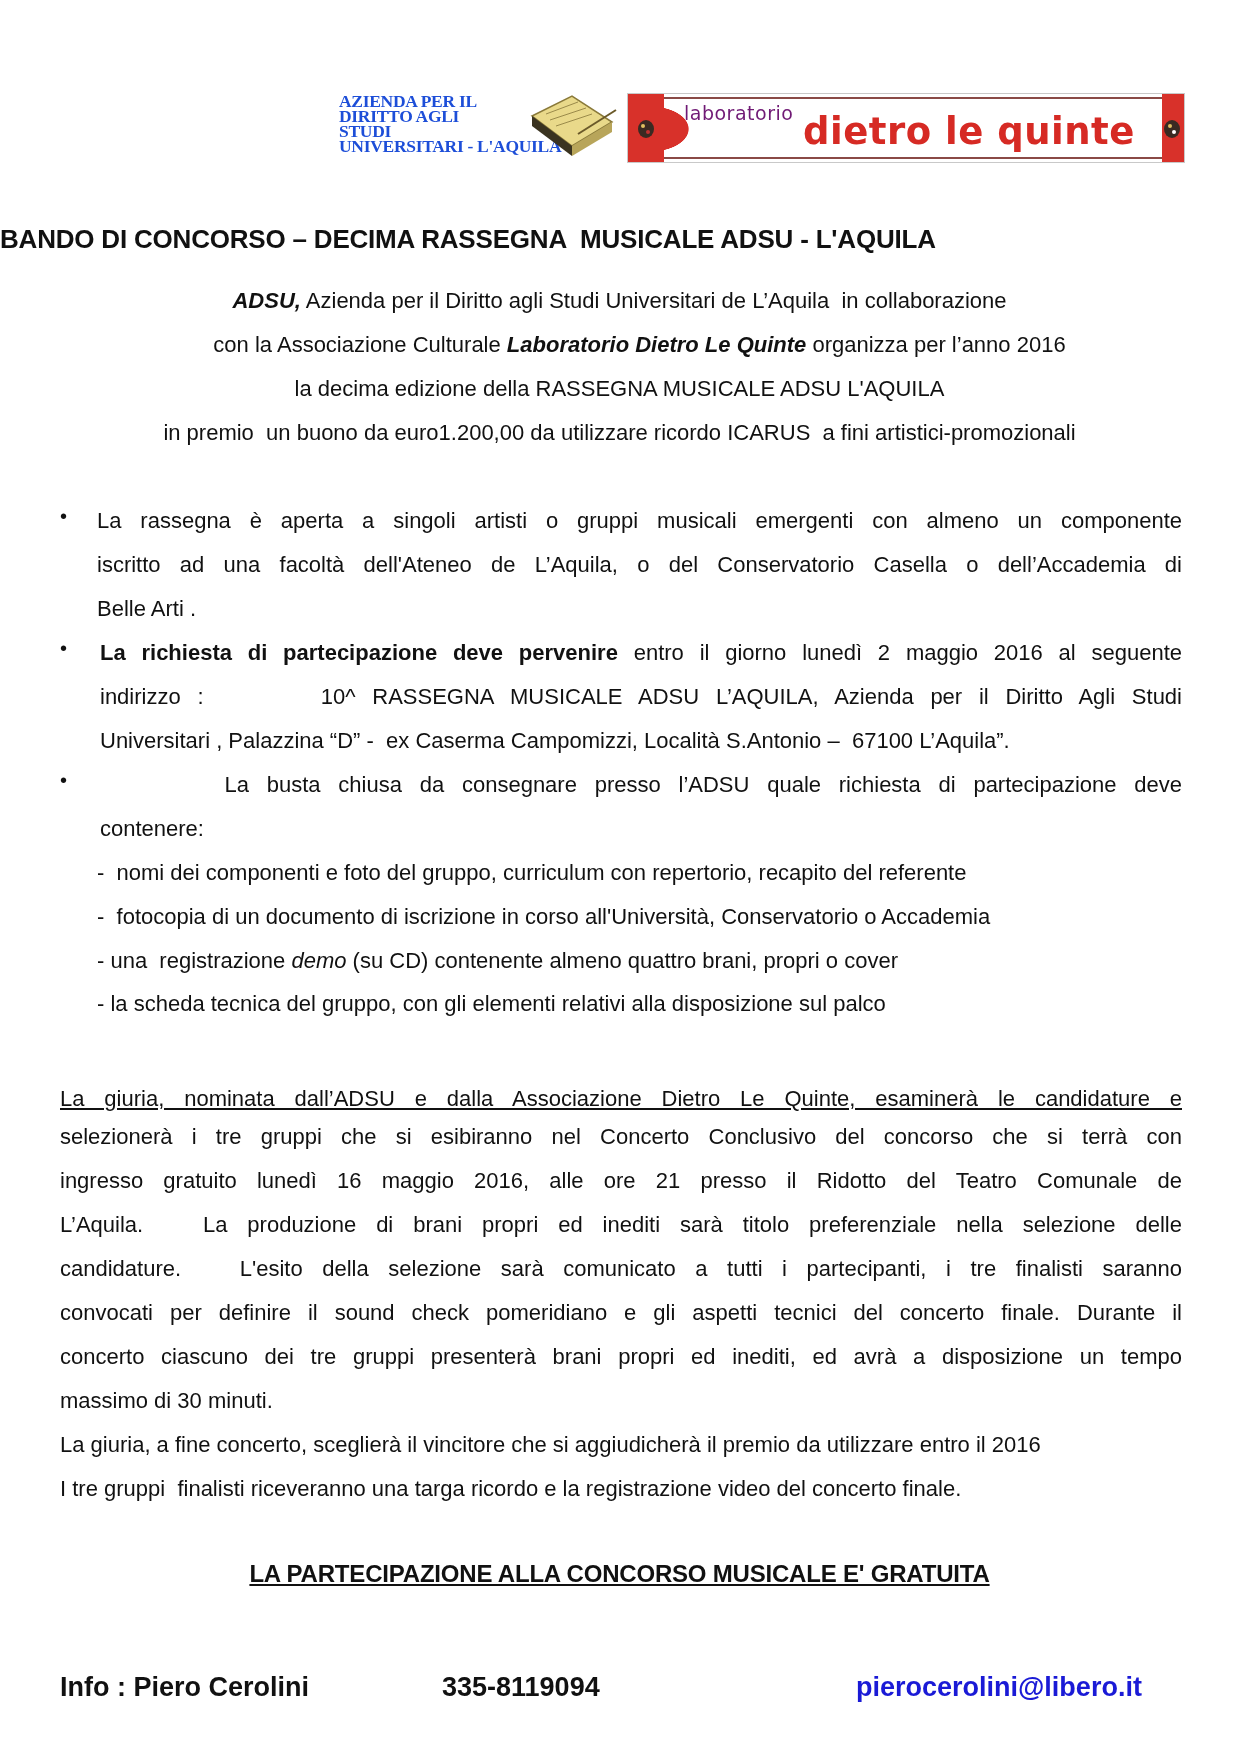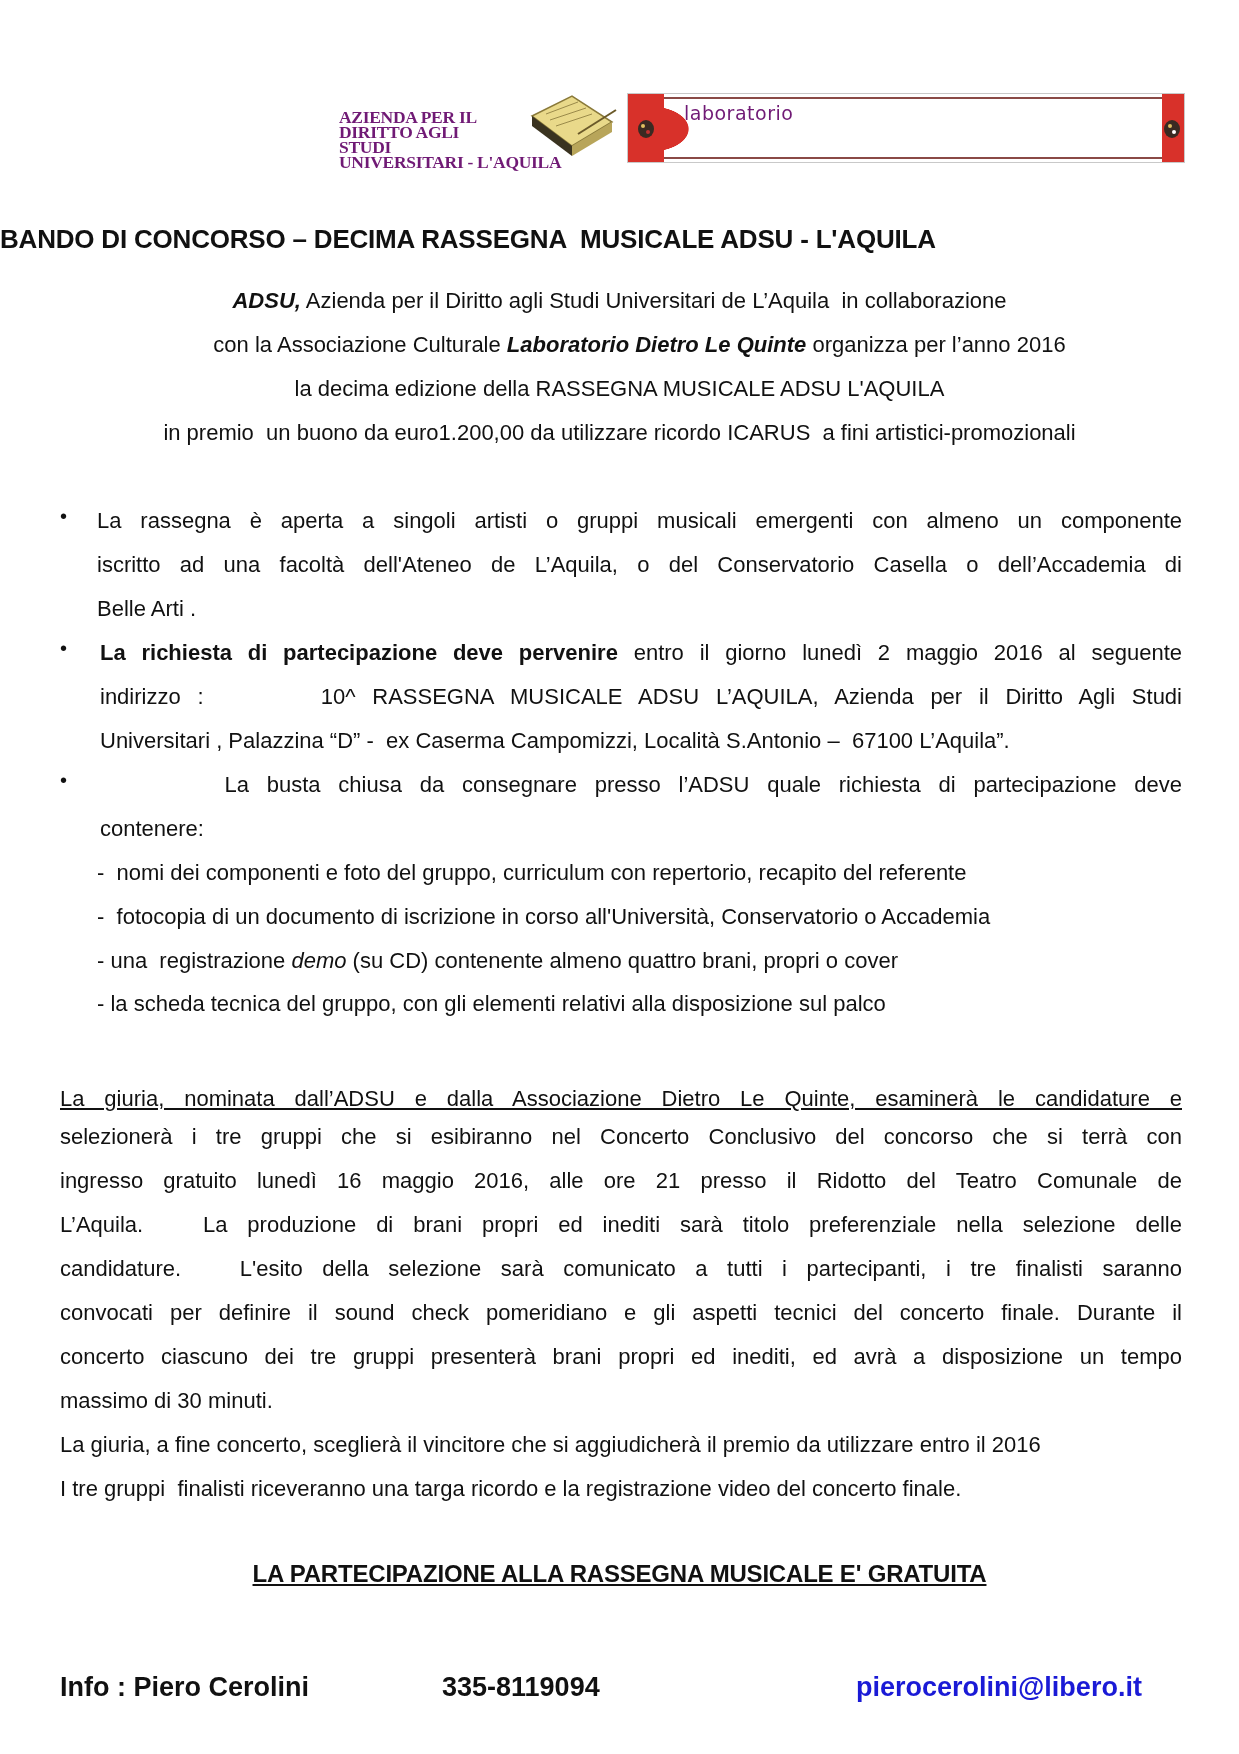--- a/index.html
+++ b/index.html
@@ -4,22 +4,22 @@
 <style>
   html, body { margin: 0; padding: 0; background: #ffffff; }
   body { width: 1239px; height: 1754px; position: relative; overflow: hidden;
          font-family: "Liberation Sans", sans-serif; color: #111; }
   .abs { position: absolute; }
 
   
   #adsu-logo { left: 64px; top: 88px; width: 560px; height: 82px; }
   #adsu-letters { left: 0; top: -6px; font-family: "Liberation Serif", serif; font-size: 92px;
                   color: #3f6e23; letter-spacing: -2px; line-height: 92px; }
-  #adsu-sub { left: 275px; top: 22px; font-family: "Liberation Serif", serif; font-size: 17.5px;
-              line-height: 15px; color: #701a75; font-weight: bold; letter-spacing: -0.3px; }
+  #adsu-sub { left: 275px; top: 6px; font-family: "Liberation Serif", serif; font-size: 17.5px;
+              line-height: 15px; color: #1d4ed8; font-weight: bold; letter-spacing: -0.3px; }
   #book-icon { left: 462px; top: 2px; width: 92px; height: 70px; }
 
   #dlq-logo { left: 627px; top: 93px; width: 558px; height: 70px; background: #fff;
               border: 1px solid #c9c9c9; box-sizing: border-box; overflow: hidden; }
   #dlq-left { left: 0; top: 0; width: 36px; height: 70px; background: #d8312a; }
   #dlq-right { right: 0; top: 0; width: 22px; height: 70px; background: #d8312a; }
   #dlq-curtain-l { left: 22px; top: 0; width: 60px; height: 70px;
                    background: radial-gradient(ellipse at 0% 50%, #d8312a 0 45%, transparent 46%); }
   #dlq-topline { left: 36px; right: 22px; top: 3px; height: 2px; background: #8a4a46; }
   #dlq-botline { left: 36px; right: 22px; bottom: 3px; height: 2px; background: #8a4a46; }
@@ -80,20 +80,21 @@
     <ellipse cx="10" cy="11" rx="8" ry="9" fill="#3a2a22"></ellipse>
     <circle cx="7" cy="8" r="2" fill="#e0c060"></circle>
       <circle cx="12" cy="14" r="2" fill="#c03030"></circle>
   </svg>
   <svg id="palette-r" class="abs" viewBox="0 0 20 22">
     <ellipse cx="10" cy="11" rx="8" ry="9" fill="#3a2a22"></ellipse>
     <circle cx="8" cy="8" r="2" fill="#e0c060"></circle>
       <circle cx="12" cy="14" r="2" fill="#ffffff"></circle>
   </svg>
   <div id="dlq-lab" class="abs">laboratorio</div>
+  <div id="dlq-main" class="abs">dietro le quinte</div>
 </div>
 
 <div id="doc-title" class="abs">BANDO DI CONCORSO – DECIMA RASSEGNA  MUSICALE ADSU - L'AQUILA</div>
 
 <div class="abs intro" style="top:288px;"><b>ADSU,</b><span> Azienda per il Diritto agli Studi Universitari de L’Aquila  in collaborazione</span></div>
 <div class="abs intro" style="top:332px;padding-left:20px;"><span>con la Associazione Culturale </span><b>Laboratorio Dietro Le Quinte</b><span> organizza per l’anno 2016</span></div>
 <div class="abs intro" style="top:376px;">la decima edizione della RASSEGNA MUSICALE ADSU L'AQUILA</div>
 <div class="abs intro" style="top:420px;">in premio  un buono da euro1.200,00 da utilizzare ricordo ICARUS  a fini artistici-promozionali</div>
 
 <div class="abs bullet-dot" style="top:505px;">•</div>
@@ -119,16 +120,16 @@
 <div class="abs line just" style="left:60px; width:1122px; top:1124px;">selezionerà i tre gruppi che si esibiranno nel Concerto Conclusivo del concorso che si terrà con</div>
 <div class="abs line just" style="left:60px; width:1122px; top:1168px;">ingresso gratuito lunedì 16 maggio 2016, alle ore 21 presso il Ridotto del Teatro Comunale de</div>
 <div class="abs line just" style="left:60px; width:1122px; top:1212px;">L’Aquila.   La produzione di brani propri ed inediti sarà titolo preferenziale nella selezione delle</div>
 <div class="abs line just" style="left:60px; width:1122px; top:1256px;">candidature.   L'esito della selezione sarà comunicato a tutti i partecipanti, i tre finalisti saranno</div>
 <div class="abs line just" style="left:60px; width:1122px; top:1300px;">convocati per definire il sound check pomeridiano e gli aspetti tecnici del concerto finale. Durante il</div>
 <div class="abs line just" style="left:60px; width:1122px; top:1344px;">concerto ciascuno dei tre gruppi presenterà brani propri ed inediti, ed avrà a disposizione un tempo</div>
 <div class="abs line" style="left:60px; top:1388px;">massimo di 30 minuti.</div>
 <div class="abs line" style="left:60px; top:1432px;">La giuria, a fine concerto, sceglierà il vincitore che si aggiudicherà il premio da utilizzare entro il 2016</div>
 <div class="abs line" style="left:60px; top:1476px;">I tre gruppi  finalisti riceveranno una targa ricordo e la registrazione video del concerto finale.</div>
 
-<div id="free-heading" class="abs">LA PARTECIPAZIONE ALLA RASSEGNA MUSICALE E' GRATUITA</div>
+<div id="free-heading" class="abs">LA PARTECIPAZIONE ALLA CONCORSO MUSICALE E' GRATUITA</div>
 <div class="abs info" style="left:60px;">Info : Piero Cerolini</div>
 <div class="abs info" style="left:442px;">335-8119094</div>
 <div id="info-email" class="abs info" style="left:856px;">pierocerolini@libero.it</div>
 
 </body></html>

